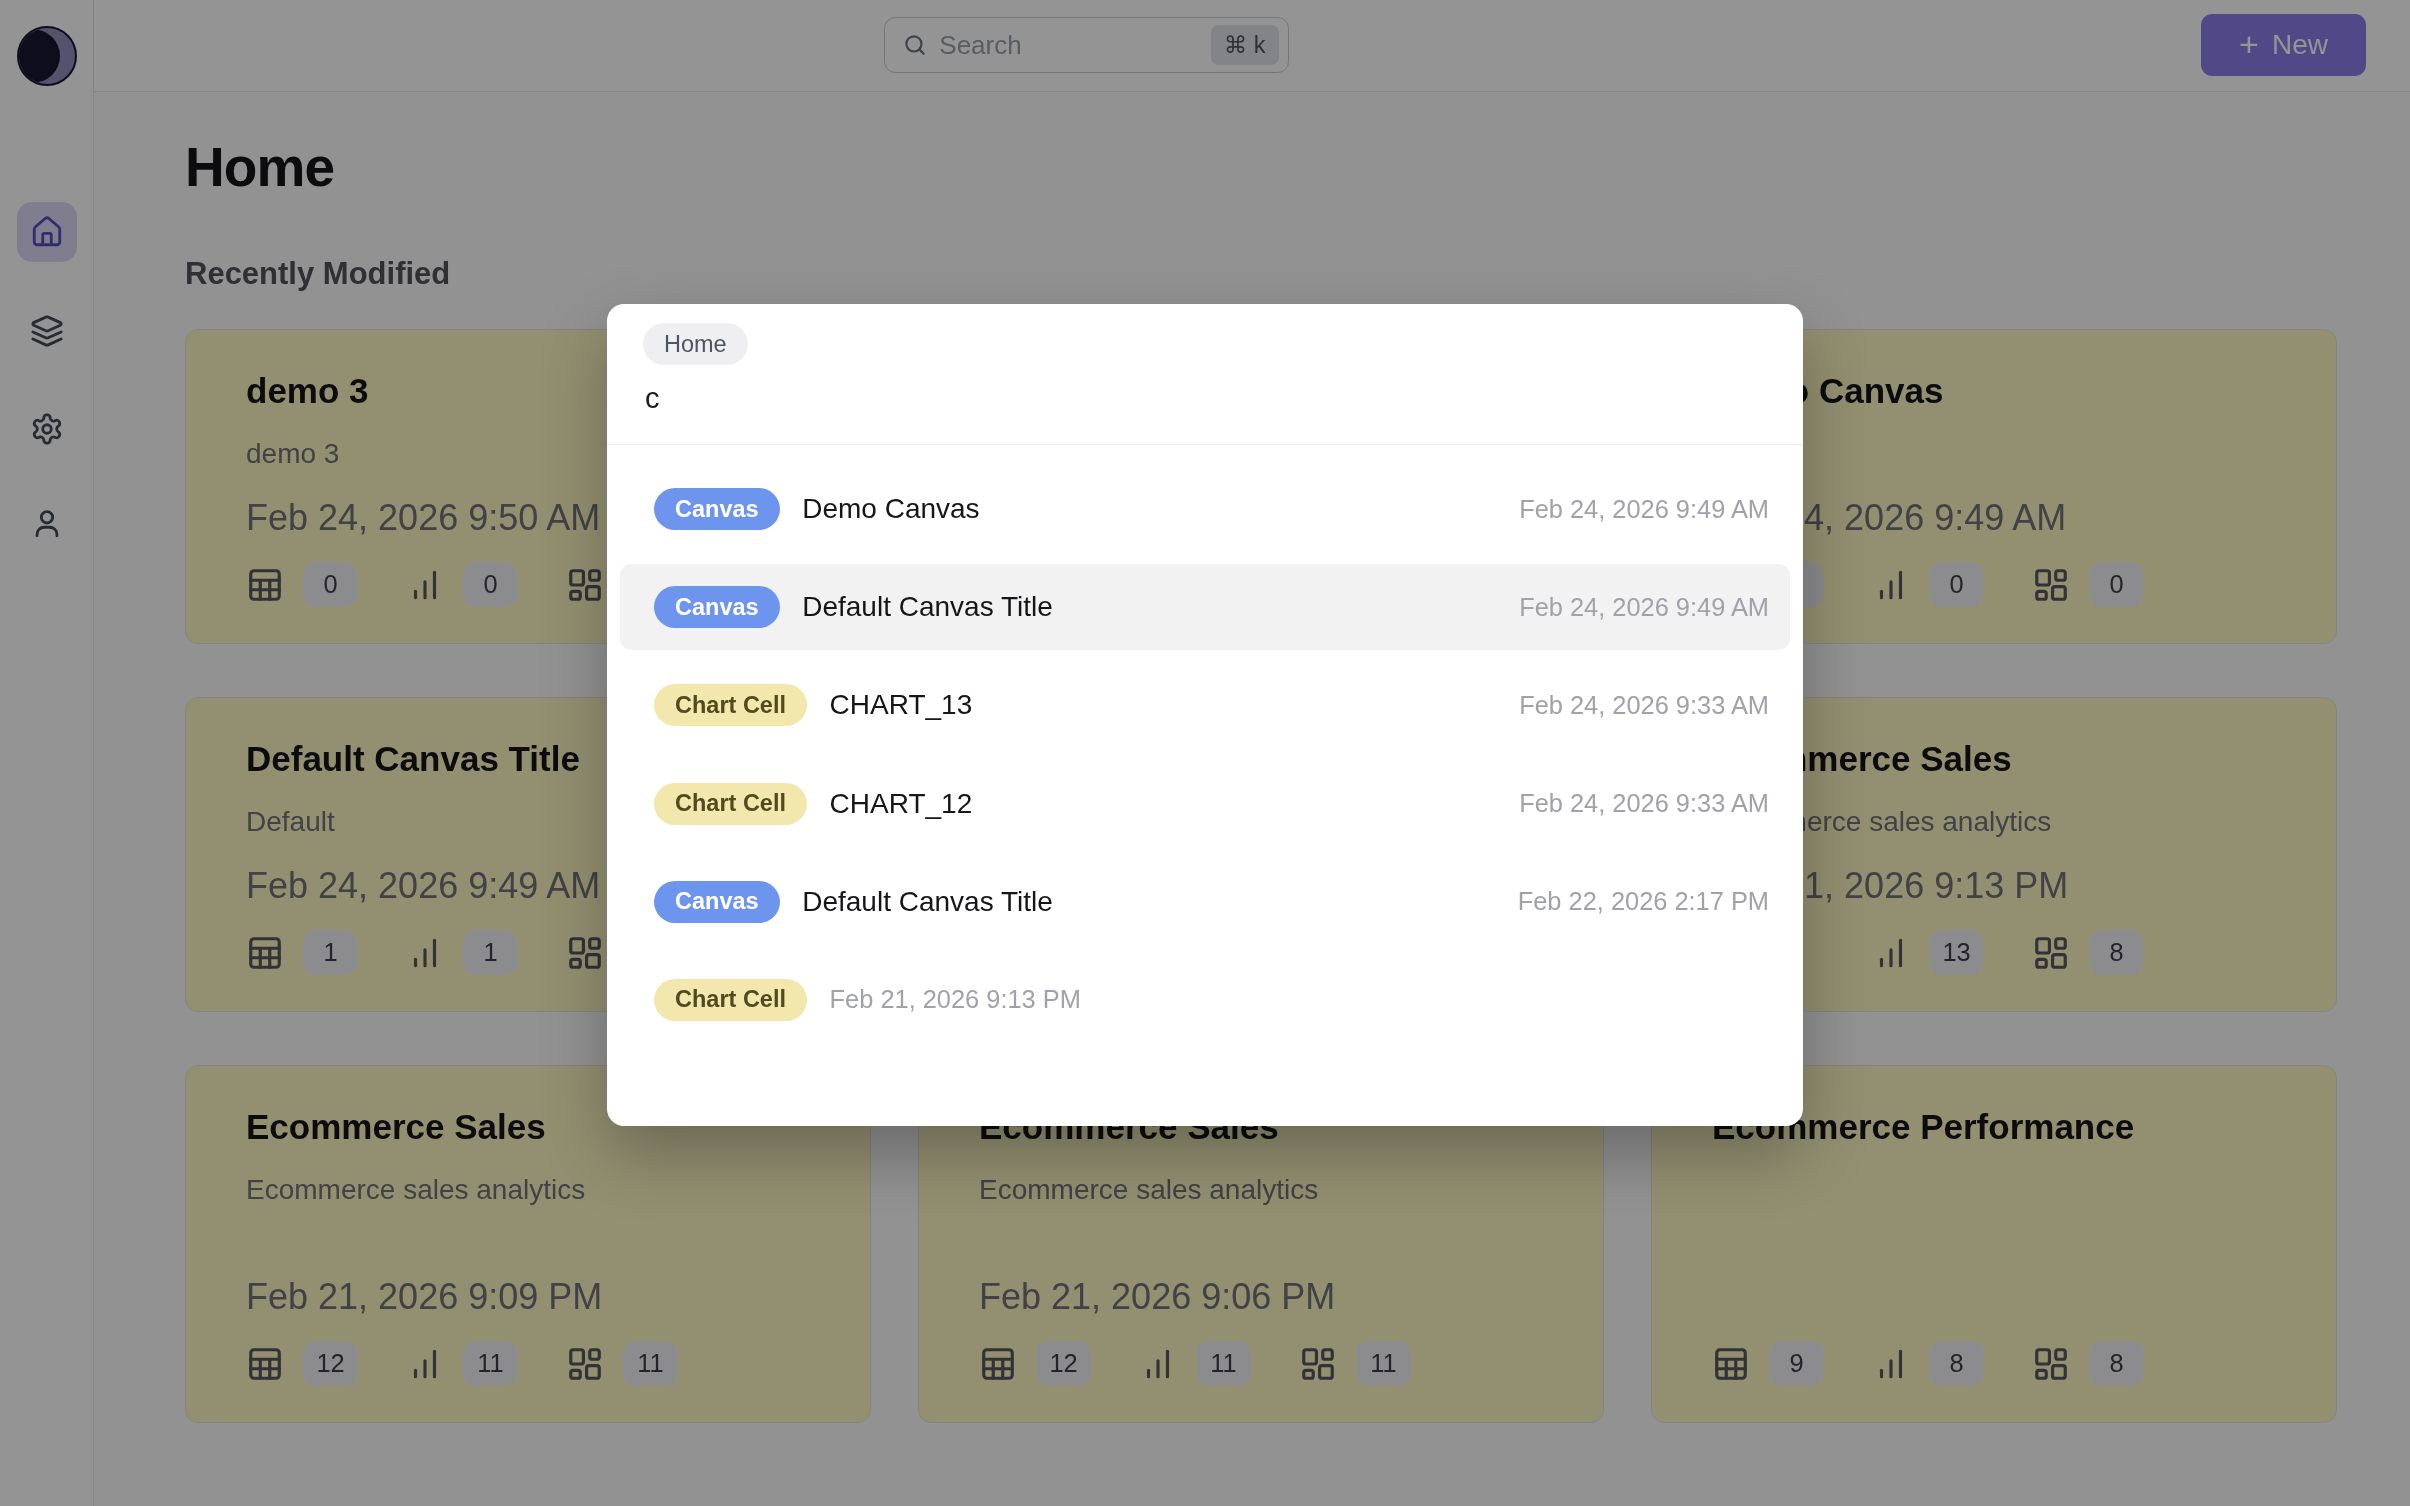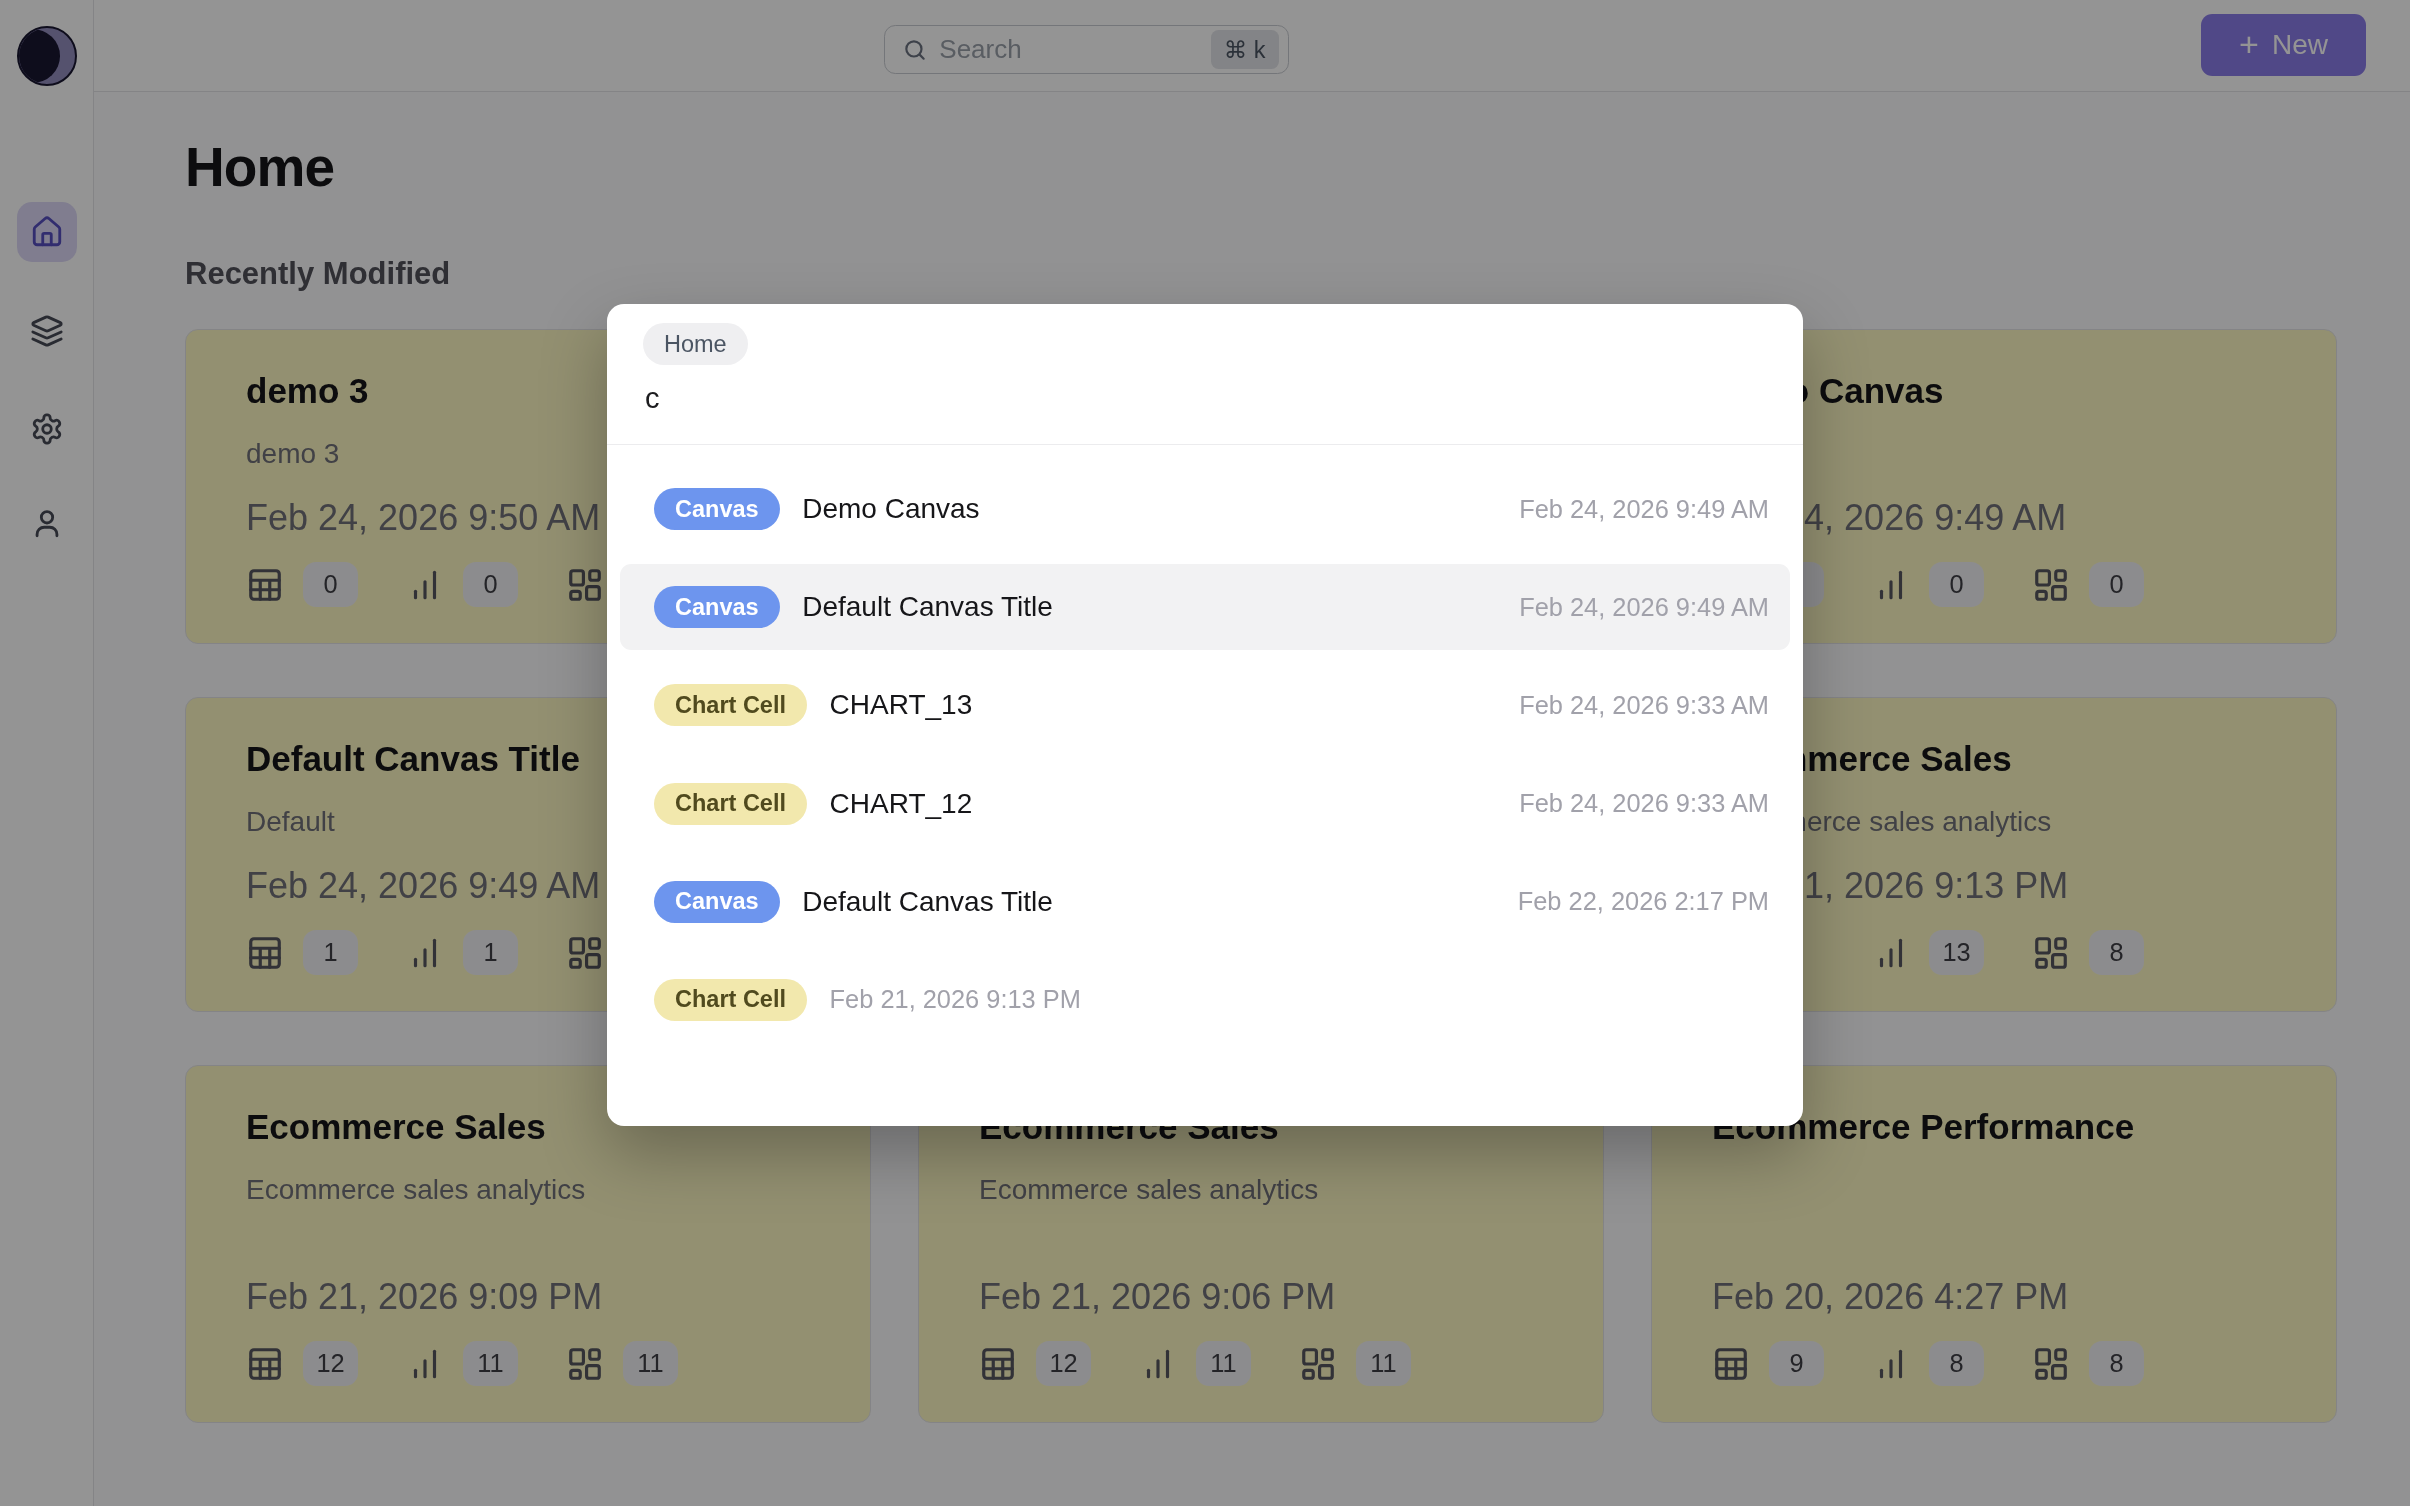--- a/index.html
+++ b/index.html
@@ -28,23 +28,23 @@
     color:#474b57;
   }
   .nav-btn.active { background:var(--active-nav-bg,#dcd8f6); color:#564ec0; }
   .nav-btn svg { width:34px; height:34px; }
   
   .topbar {
     position:absolute; left:94px; right:0; top:0; height:92px; background:#ffffff;
     border-bottom:1.9px solid #e4e4e7; z-index:1;
   }
   .searchbox {
-    position:absolute; left:790px; top:17px; width:405px; height:49px;
+    position:absolute; left:790px; top:17px; width:405px; height:56px;
     border:1.9px solid #c9ccd2; border-radius:11.3px; background:#fff;
-    display:flex; align-items:center; padding:0 9.4px 0 17px; gap:11.3px; color:#8a8f99;margin-top:8px;
+    display:flex; align-items:center; padding:0 9.4px 0 17px; gap:11.3px; color:#8a8f99;
   }
   .searchbox svg { width:26px; height:26px; flex:0 0 auto; }
   .search-placeholder { font-size:26px; color:#9aa0aa; flex:1 1 auto; }
   .kbd {
     background:#e2e4e8; border-radius:7.5px; padding:5.6px 13px; font-size:23.5px; color:#4b5563;
     white-space:nowrap;
   }
   .new-btn {
     position:absolute; right:45px; top:14px; width:165px; height:62px;
     background:var(--accent,#8b7ce8); color:#ffffff; border:none; border-radius:11.3px;
@@ -425,21 +425,20 @@
           </svg>
         </span>
         <span class="stat-pill">11</span>
       </span>
     </div>
   </div>
 
   <div class="card">
     <div class="card-title">Ecommerce Performance</div>
     <div class="spacer"></div>
-    <div class="card-date">Feb 20, 2026 4:27 PM</div>
     <div class="card-stats">
       <span class="stat-group">
         <span style="display:flex">
           <svg viewBox="0 0 24 24" fill="none" stroke="currentColor" stroke-width="2" stroke-linecap="round" width="38" height="38">
             <rect x="3" y="3" width="18" height="18" rx="2"></rect>
             <path d="M3 9h18M3 15h18M9 9v12M15 9v12"></path>
           </svg>
         </span>
         <span class="stat-pill">9</span>
       </span>

